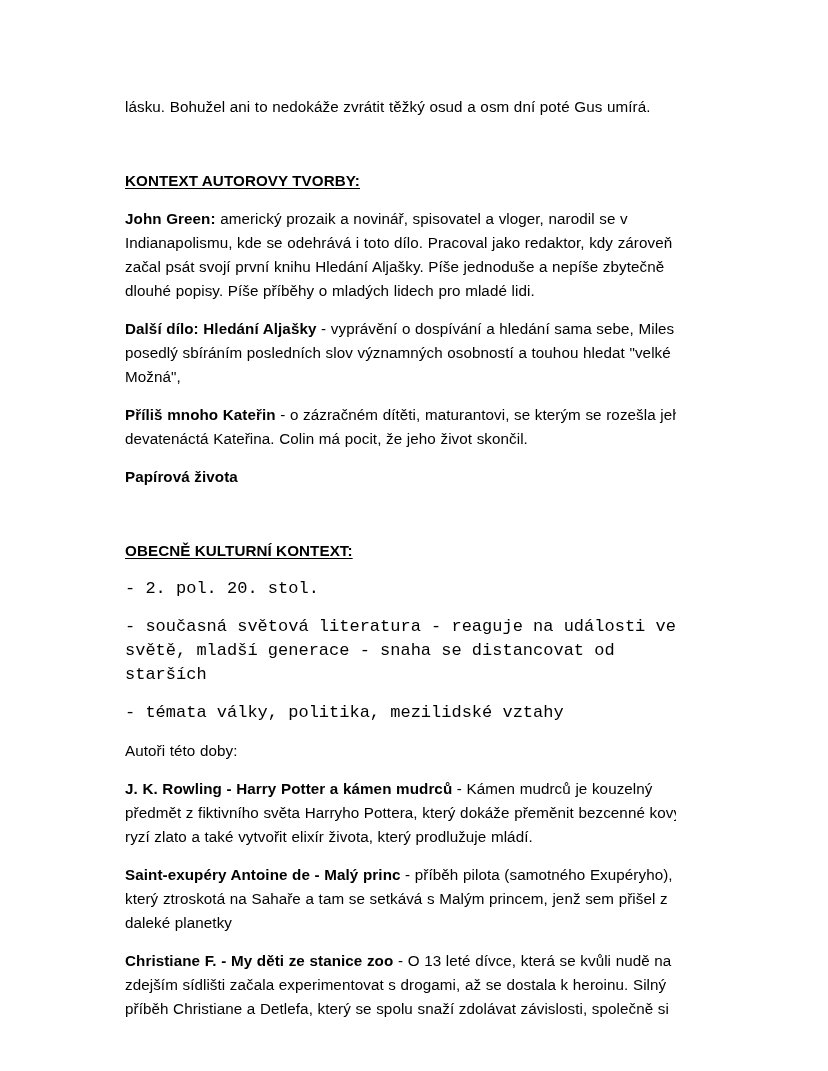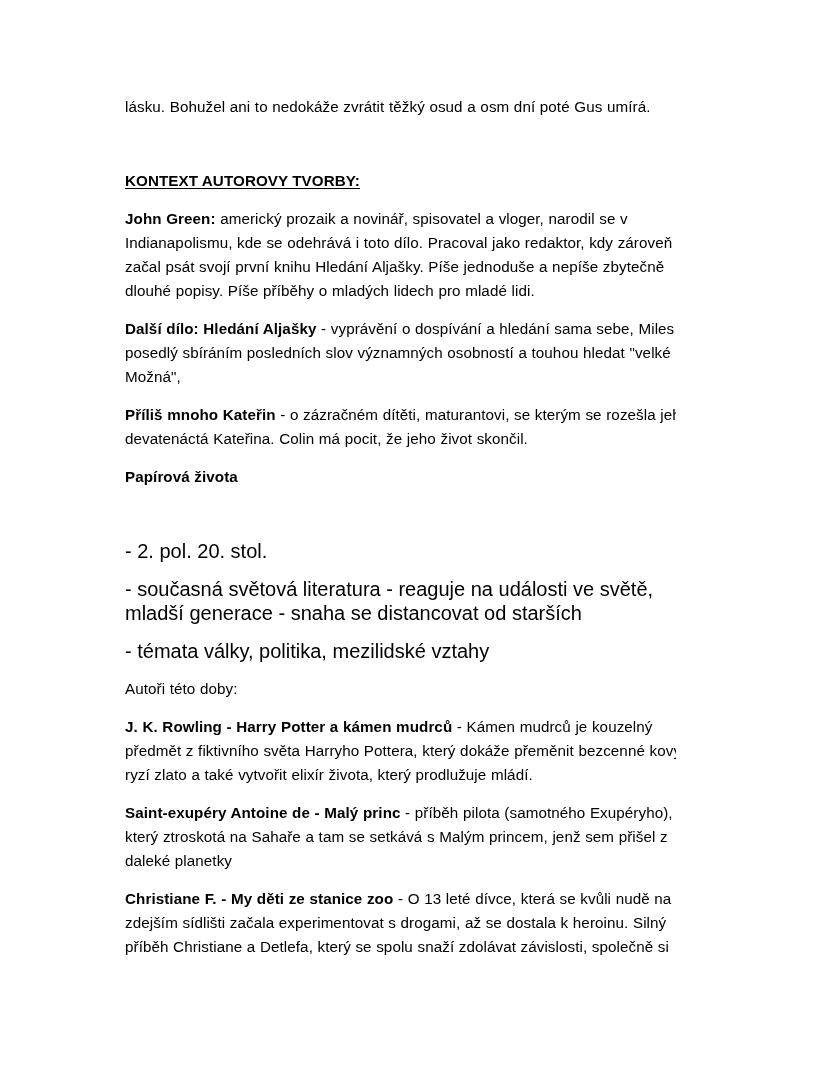--- a/index.html
+++ b/index.html
@@ -51,22 +51,23 @@
     letter-spacing: 0.005em;
   }
   .spacer-lg {
     height: 36px;
   }
   .bold-line {
     font-weight: normal;
   }
   .dash-item {
     margin: 0 0 14px 0;
-    font-size: 20px;
+    font-size: 17px;
     line-height: 24px;
+    font-family: Liberation Mono, monospace;
   }
 </style>
 </head>
 <body>
 
 <div class="page">
   <div class="doc-body">
 
     <p class="para">lásku. Bohužel ani to nedokáže zvrátit těžký osud a osm dní poté Gus umírá.</p>
 
@@ -77,20 +78,21 @@
     <p class="para"><span class="lead-in">John Green:</span><span> americký prozaik a novinář, spisovatel a vloger, narodil se v Indianapolismu, kde se odehrává i toto dílo. Pracoval jako redaktor, kdy zároveň začal psát svojí první knihu Hledání Aljašky. Píše jednoduše a nepíše zbytečně dlouhé popisy. Píše příběhy o mladých lidech pro mladé lidi.</span></p>
 
     <p class="para"><span class="lead-in">Další dílo: Hledání Aljašky</span><span> - vyprávění o dospívání a hledání sama sebe, Miles posedlý sbíráním posledních slov významných osobností a touhou hledat "velké Možná",</span></p>
 
     <p class="para"><span class="lead-in">Příliš mnoho Kateřin</span><span> - o zázračném dítěti, maturantovi, se kterým se rozešla jeho devatenáctá Kateřina. Colin má pocit, že jeho život skončil.</span></p>
 
     <p class="para"><span class="lead-in">Papírová života</span><span></span></p>
 
     <div class="spacer-lg"></div>
 
+    <h2 class="section-heading">OBECNĚ KULTURNÍ KONTEXT:</h2>
 
     <p class="dash-item">- 2. pol. 20. stol.</p>
     <p class="dash-item">- současná světová literatura - reaguje na události ve světě, mladší generace - snaha se distancovat od starších</p>
     <p class="dash-item">- témata války, politika, mezilidské vztahy</p>
 
     <p class="para bold-line">Autoři této doby:</p>
 
     <p class="para"><span class="lead-in">J. K. Rowling - Harry Potter a kámen mudrců</span><span> - Kámen mudrců je kouzelný předmět z fiktivního světa Harryho Pottera, který dokáže přeměnit bezcenné kovy v ryzí zlato a také vytvořit elixír života, který prodlužuje mládí.</span></p>
 
     <p class="para"><span class="lead-in">Saint-exupéry Antoine de - Malý princ</span><span> - příběh pilota (samotného Exupéryho), který ztroskotá na Sahaře a tam se setkává s Malým princem, jenž sem přišel z daleké planetky</span></p>

